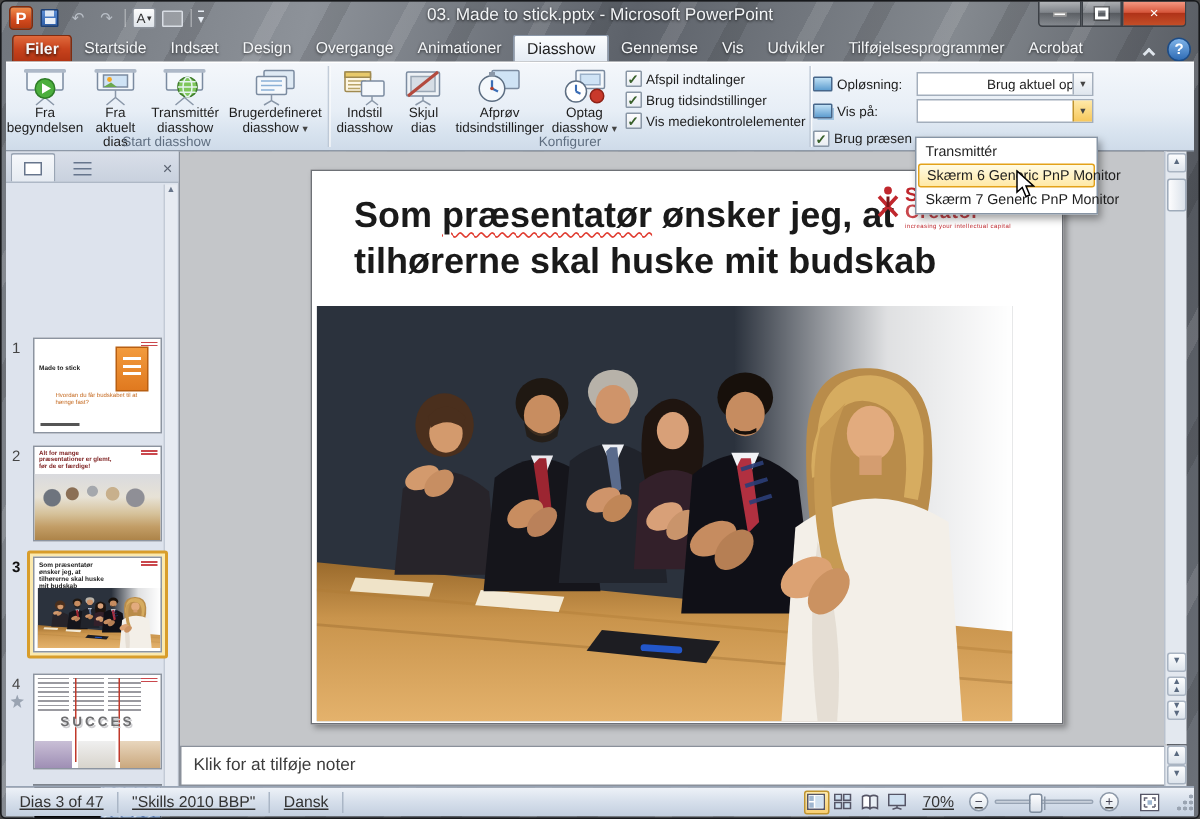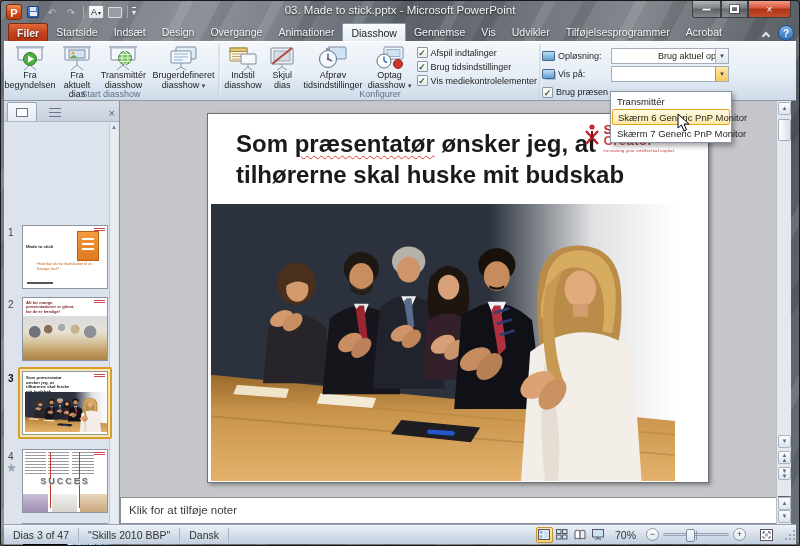--- a/index.html
+++ b/index.html
@@ -150,21 +150,21 @@
   .sbtn{position:absolute;left:1px;width:13px;height:13px;background:linear-gradient(#fcfdfe,#dde4ec);border:1px solid #a9b4c2;border-radius:2px;
     display:flex;flex-direction:column;align-items:center;justify-content:center;font-size:6px;color:#5a6a80;line-height:5px;}
   .sthumb{position:absolute;left:1px;top:18px;width:13px;height:22px;background:linear-gradient(90deg,#fdfdfe,#dbe2ea);
     border:1px solid #9fabba;border-radius:2px;}
   .nscroll{position:absolute;right:8px;top:496px;width:15px;height:27px;background:#e3e8ef;border-left:1px solid #b9c1cd;}
   
   .notes{position:absolute;left:119px;top:496px;width:658px;height:27px;background:#fff;border:1px solid #8a909a;}
   .notes .ph{position:absolute;left:8px;top:6px;font-size:11.5px;color:#3c3c3c;}
   
   .status{position:absolute;left:3px;right:3px;top:523px;height:20px;
-    background:linear-gradient(#eef2f8,#d6dfeb 50%,#c3cfdf);border-top:1px solid #98a4b5;display:flex;align-items:center;font-size:10.5px;color:#333;}
+    background:linear-gradient(#eef2f8,#d6dfeb 50%,#c3cfdf);border-top:1px solid #98a4b5;display:flex;align-items:center;font-size:10.5px;color:#333;text-decoration:underline;}
   .sseg{padding:0 9px;border-right:1px solid #aab6c6;height:14px;display:flex;align-items:center;white-space:nowrap;}
   .sspacer{flex:1;}
   .views{display:flex;align-items:center;gap:1px;margin-right:8px;}
   .vbtn{width:17px;height:16px;display:flex;align-items:center;justify-content:center;border-radius:2px;border:1px solid transparent;}
   .vbtn.on{background:linear-gradient(#fde9ae,#f8cf72);border-color:#c0942e;}
   .zoompct{margin-right:6px;}
   .zbtn{width:13px;height:13px;border:1px solid #8c98a8;border-radius:7px;background:linear-gradient(#fff,#dfe6ee);
     font-size:9px;line-height:11px;text-align:center;color:#445;margin:0 4px;}
   .ztrack{position:relative;width:66px;height:3px;background:linear-gradient(#b8c2cf,#e8edf3);border:1px solid #98a4b4;border-radius:2px;}
   .ztick{position:absolute;left:50%;top:-3px;width:1px;height:9px;background:#8c98a8;}

